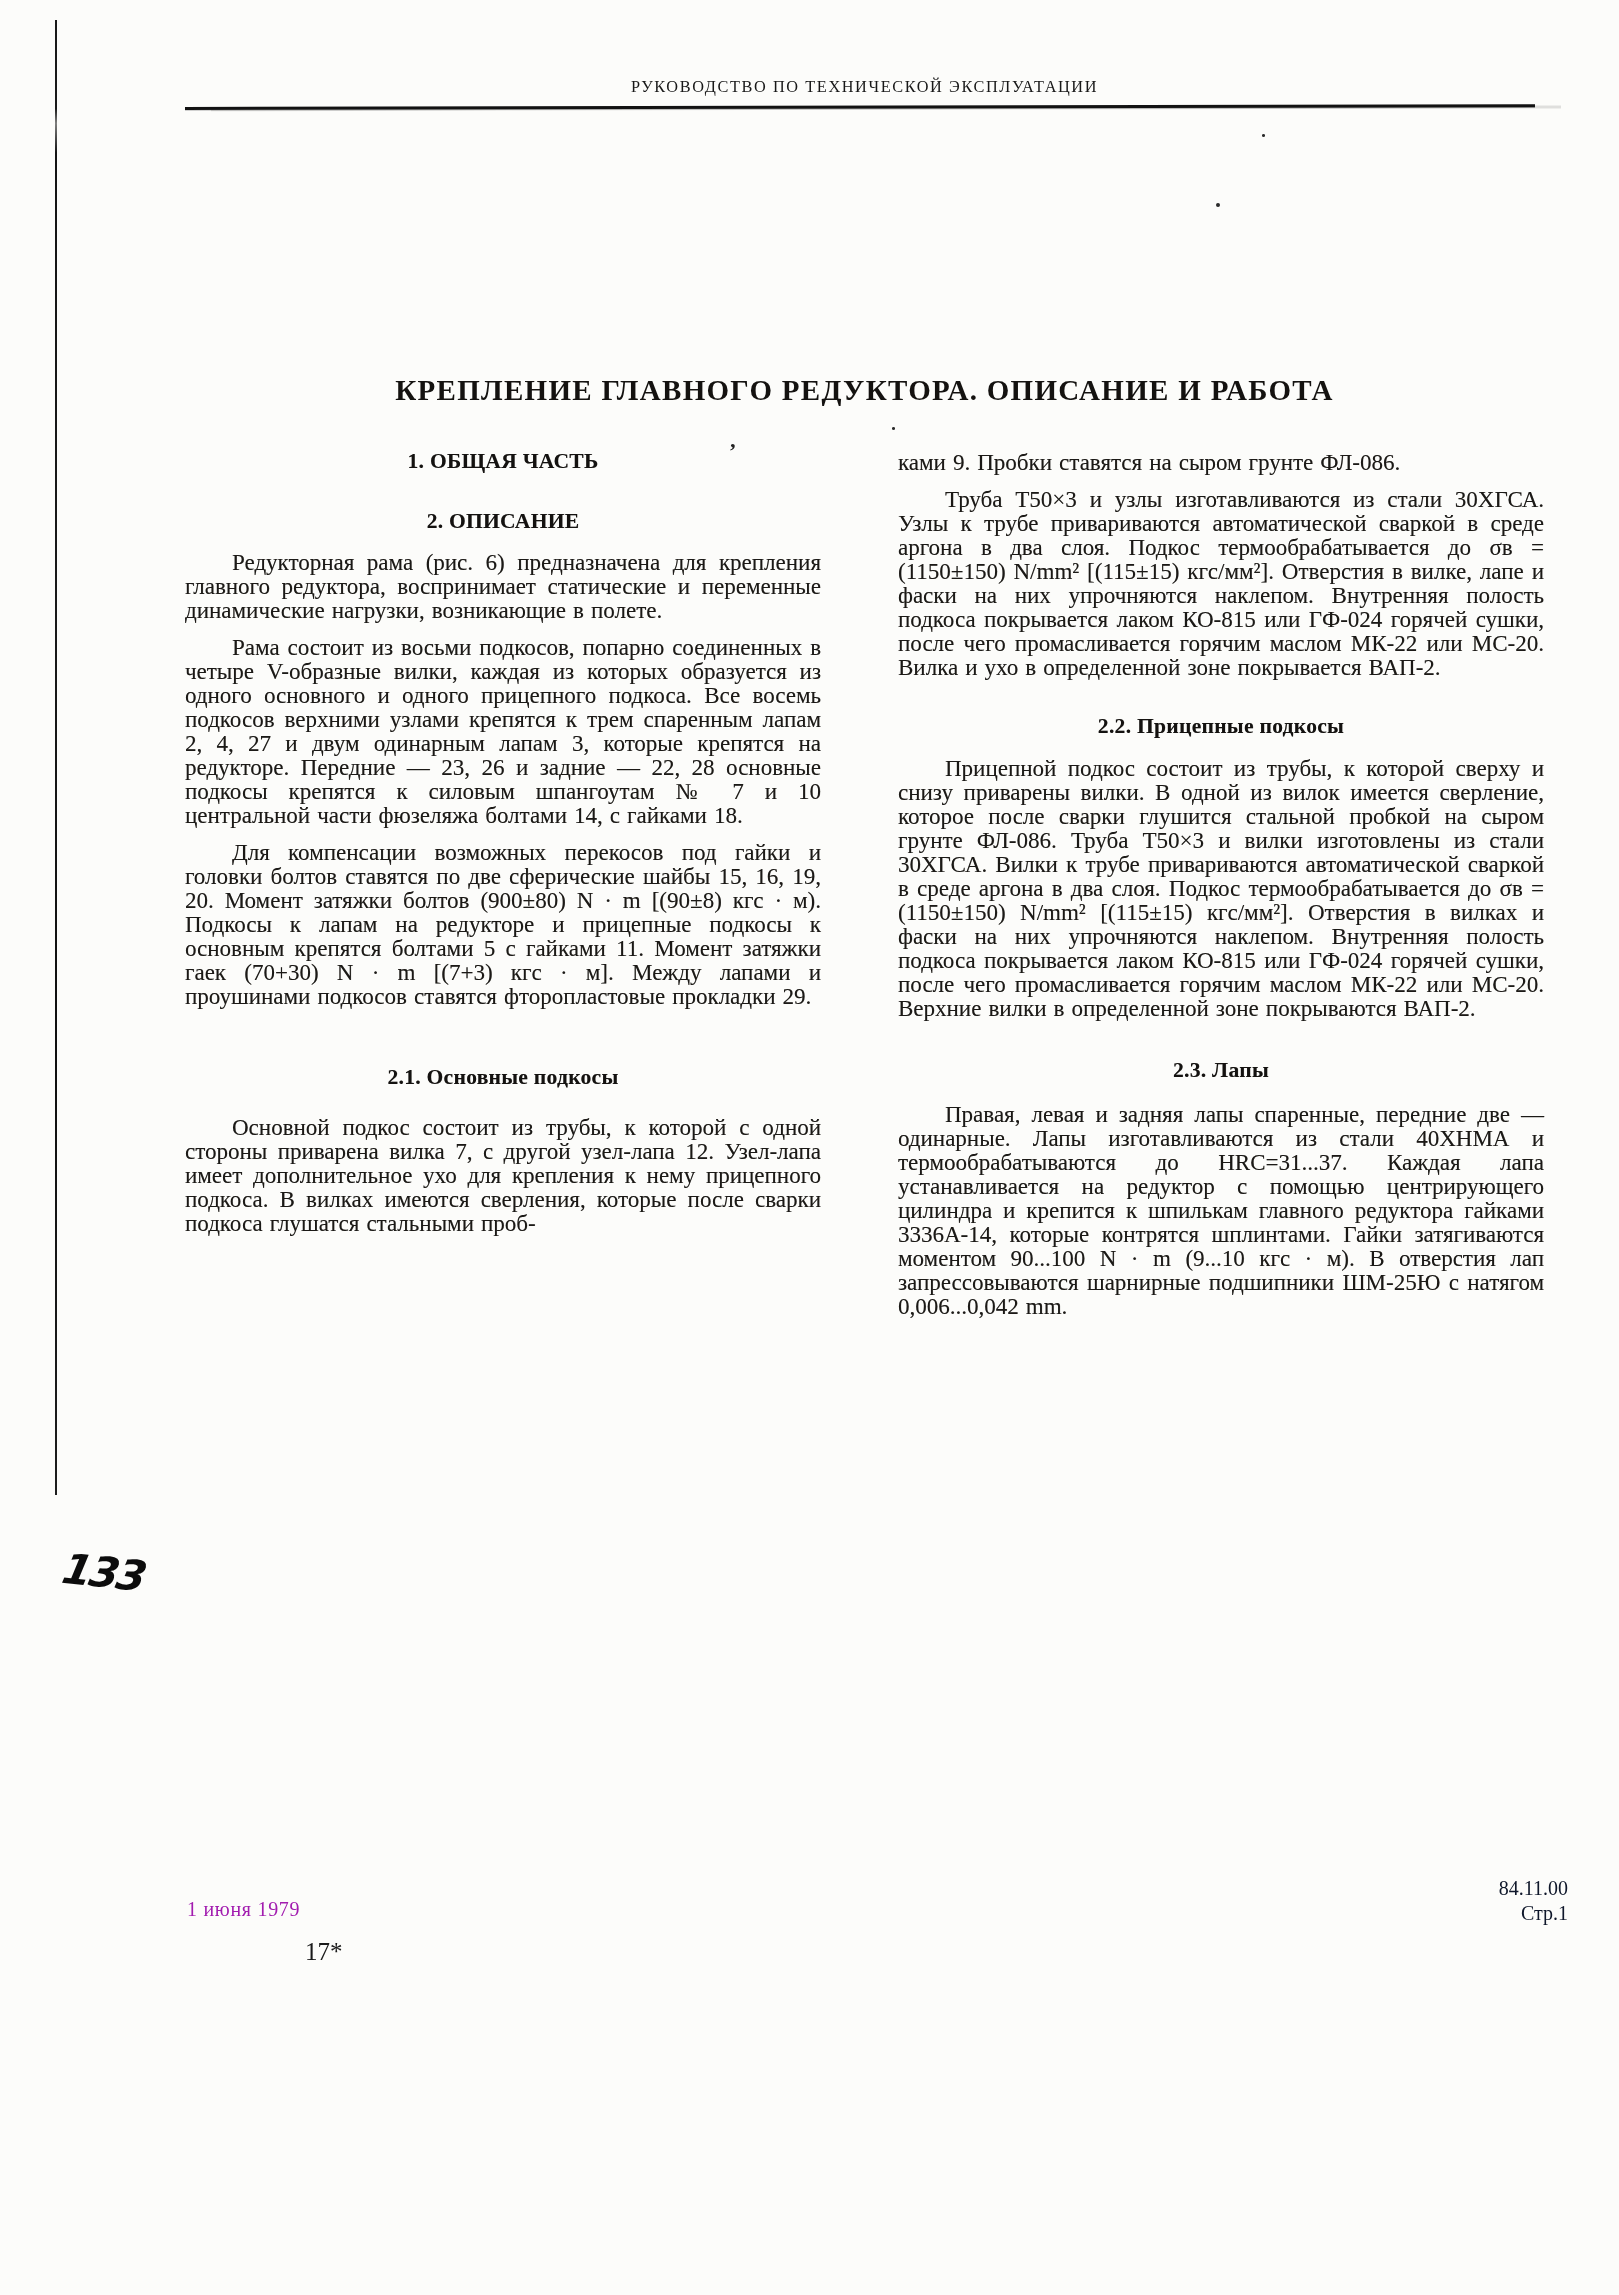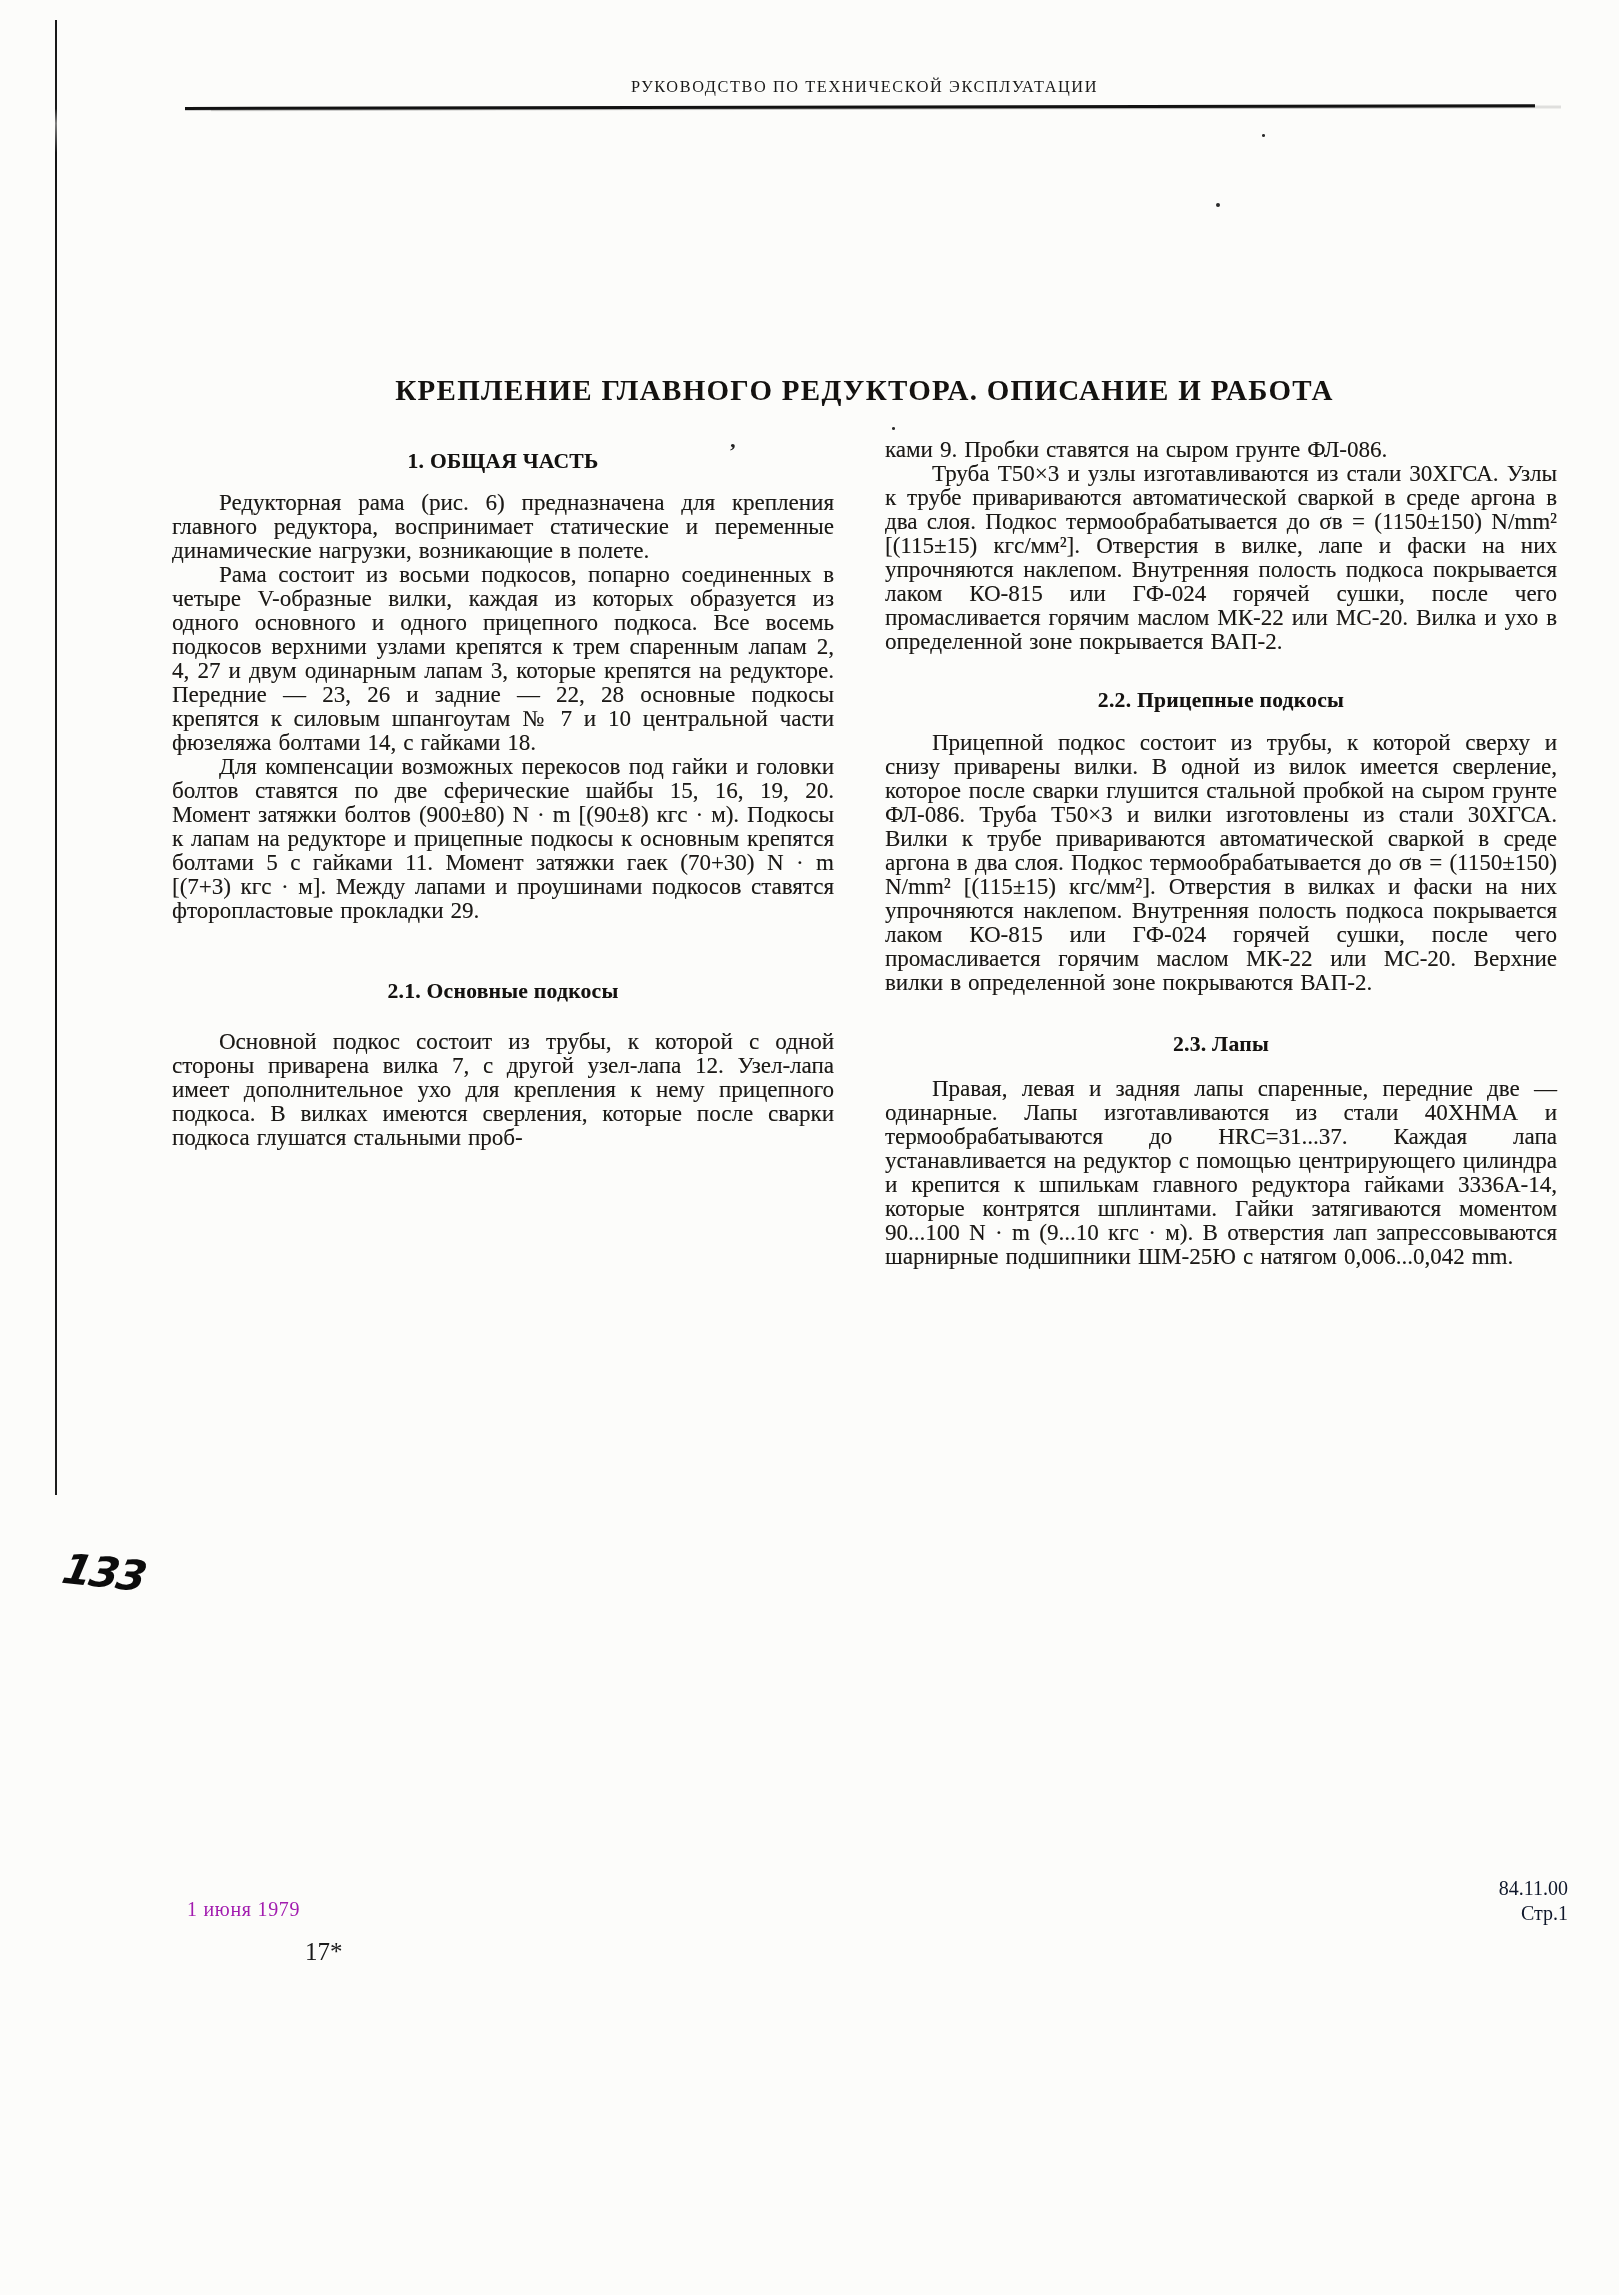--- a/index.html
+++ b/index.html
@@ -74,21 +74,21 @@
     text-align: center;
     letter-spacing: 0.3px;
     color: #141210;
   }
   .h-first  { margin: 0 0 17px 0; text-align: center; }
   .m-std    { margin: 35px 0 17px 0; }
   .m-big    { margin: 56px 0 26px 0; }
   .m-std2   { margin: 34px 0 18px 0; }
   .m-std3   { margin: 37px 0 19.6px 0; }
   .para {
-    margin: 0;
+    margin: 13px;
     font-size: 23px;
     line-height: 24px;
     text-align: justify;
     text-indent: 47px;
     word-spacing: 1.3px;
   }
   .para.noindent { text-indent: 0; }
   .handwritten {
     position: absolute;
     left: 63px;
@@ -157,20 +157,21 @@
   <div class="ink-speck speck-2"></div>
   <div class="ink-speck speck-3"></div>
 
   <div class="doc-title">КРЕПЛЕНИЕ ГЛАВНОГО РЕДУКТОРА. ОПИСАНИЕ И РАБОТА</div>
 
   <span class="stray-mark">’</span>
 
   <div class="col col-left">
     <div class="sec-heading h-first">1. ОБЩАЯ ЧАСТЬ</div>
 
+    <div class="sec-heading m-std">2. ОПИСАНИЕ</div>
     <p class="para">Редукторная рама (рис. 6) предназначена для крепления главного редуктора, воспринимает статические и переменные динамические нагрузки, возникающие в полете.</p>
     <p class="para">Рама состоит из восьми подкосов, попарно соединенных в четыре V-образные вилки, каждая из которых образуется из одного основного и одного прицепного подкоса. Все восемь подкосов верхними узлами крепятся к трем спаренным лапам 2, 4, 27 и двум одинарным лапам 3, которые крепятся на редукторе. Передние — 23, 26 и задние — 22, 28 основные подкосы крепятся к силовым шпангоутам № 7 и 10 центральной части фюзеляжа болтами 14, с гайками 18.</p>
     <p class="para">Для компенсации возможных перекосов под гайки и головки болтов ставятся по две сферические шайбы 15, 16, 19, 20. Момент затяжки болтов (900±80) N · m [(90±8) кгс · м). Подкосы к лапам на редукторе и прицепные подкосы к основным крепятся болтами 5 с гайками 11. Момент затяжки гаек (70+30) N · m [(7+3) кгс · м]. Между лапами и проушинами подкосов ставятся фторопластовые прокладки 29.</p>
 
     <div class="sec-heading m-big">2.1. Основные подкосы</div>
     <p class="para">Основной подкос состоит из трубы, к которой с одной стороны приварена вилка 7, с другой узел-лапа 12. Узел-лапа имеет дополнительное ухо для крепления к нему прицепного подкоса. В вилках имеются сверления, которые после сварки подкоса глушатся стальными проб-</p>
   </div>
 
   <div class="col col-right">
     <p class="para noindent">ками 9. Пробки ставятся на сыром грунте ФЛ-086.</p>

